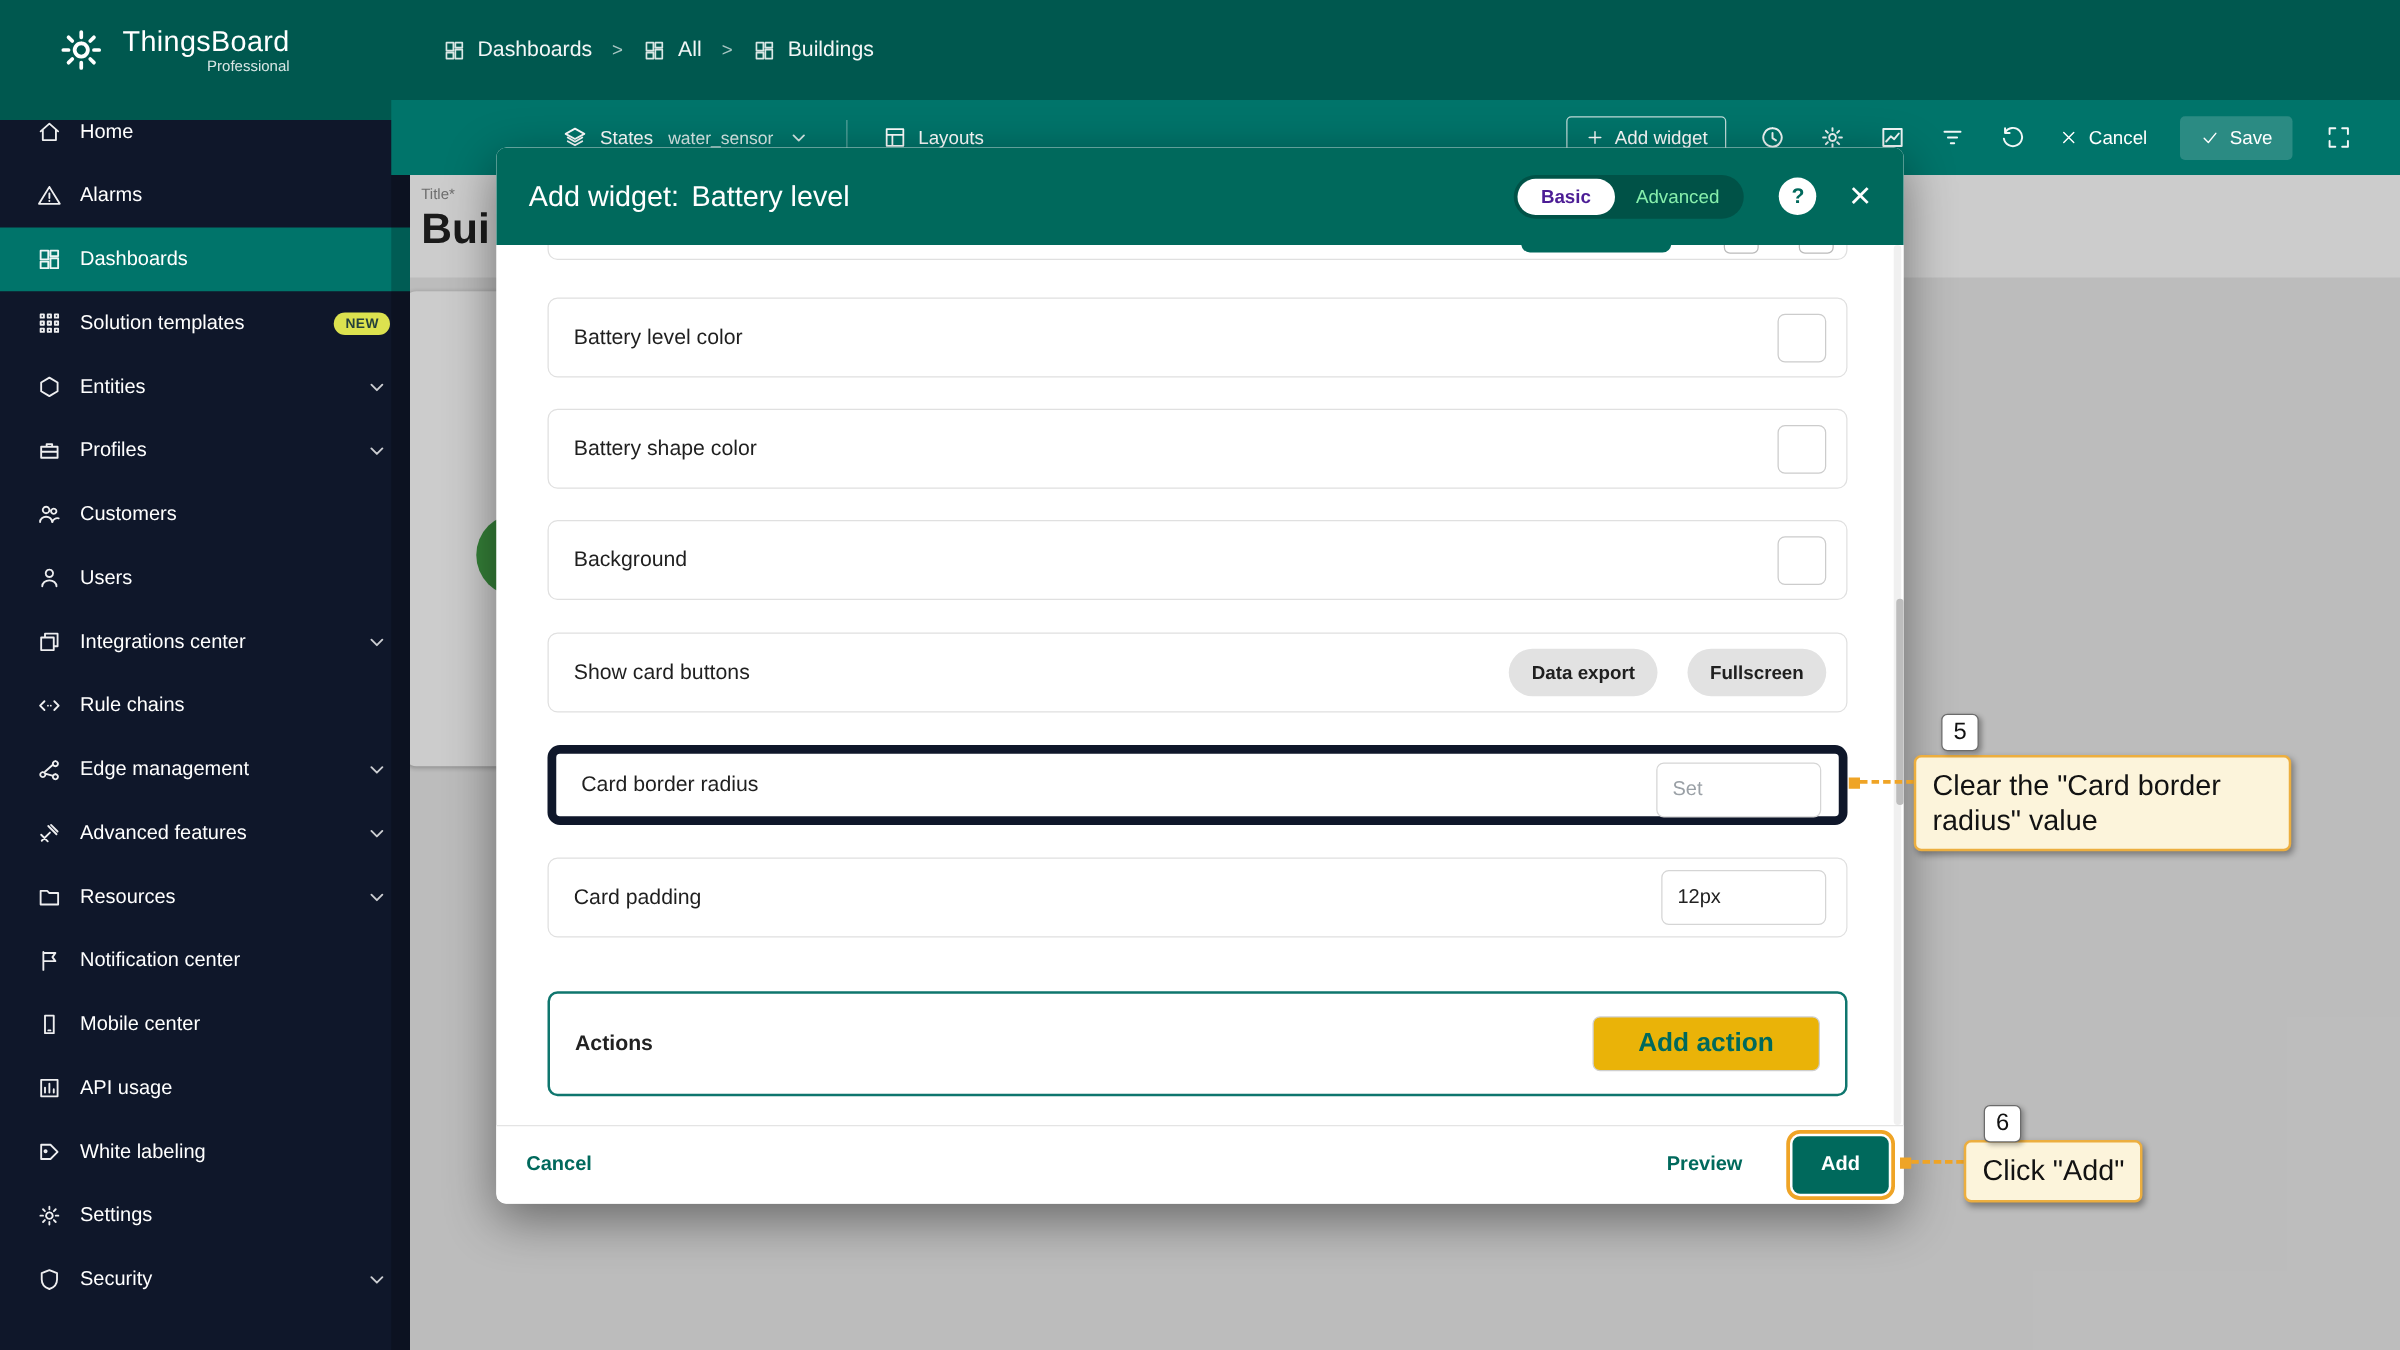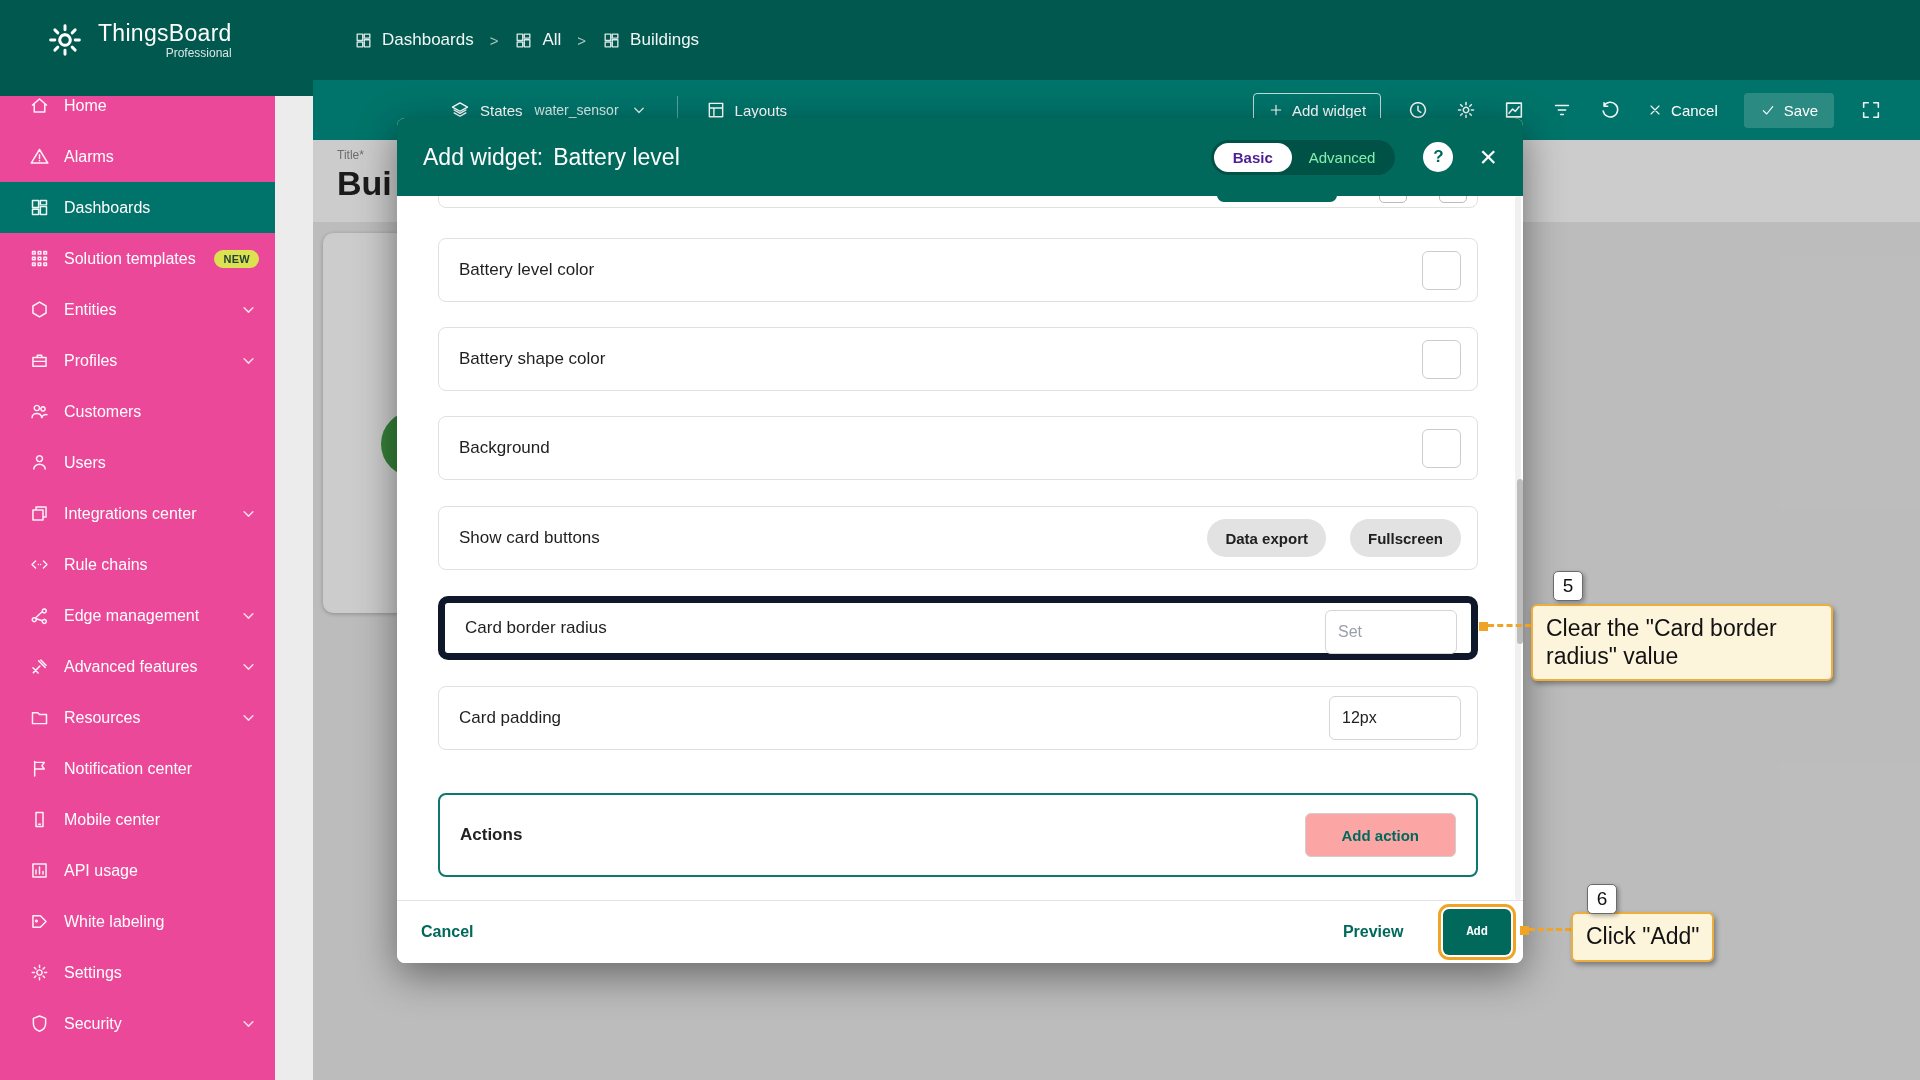--- a/index.html
+++ b/index.html
@@ -21,21 +21,21 @@
   .hd-right { position:absolute; right:30px; top:0; height:80px; display:flex; align-items:center; gap:24px; }
   .hd-icon { width:22px; height:22px; color:#fff; opacity:.95; cursor:pointer; }
   .avatar { width:42px; height:42px; border-radius:50%; background:#F1F3F3; display:flex; align-items:center; justify-content:center; color:#7E908D; cursor:pointer; }
   .avatar .ic { width:26px; height:26px; }
   .user-block { display:flex; flex-direction:column; line-height:1.25; }
   .user-name { font-size:14px; }
   .user-role { font-size:13px; opacity:.75; }
   .kebab { font-size:22px; line-height:1; opacity:.95; cursor:pointer; }
 
   
-  .sidebar { position:absolute; left:0; top:80px; width:275px; height:1000px; background:#ec4899; z-index:4; }
+  .sidebar { position:absolute; left:0; top:80px; width:328px; height:1000px; background:#0f172a; z-index:4; }
   .nav-item { display:flex; align-items:center; height:51px; padding:0 16px 0 29px; gap:14px; color:#fff; font-size:16px; cursor:pointer; }
   .nav-item.active { background:#00746A; }
   .nav-item .ic { width:21px; height:21px; color:rgba(255,255,255,.93); flex:none; }
   .nav-label { white-space:nowrap; }
   .badge-new { margin-left:auto; background:#DCE24F; color:#24403B; font-size:11px; font-weight:700; padding:3px 9px; border-radius:10px; letter-spacing:.3px; }
   .chev { margin-left:auto; width:18px; height:18px; opacity:.85; }
 
   
   .toolbar { position:absolute; left:313px; top:80px; width:1607px; height:60px; background:#00746A; z-index:5; color:#fff; }
   .tb-left { position:absolute; left:137px; top:0; height:60px; display:flex; align-items:center; gap:10px; }
@@ -93,29 +93,29 @@
   .chips { margin-left:auto; display:flex; gap:24px; padding-right:16px;font-weight:bold; }
   .chip { background:#E2E2E2; color:#202020; border-radius:19px; height:38px; display:flex; align-items:center; padding:0 18px; font-size:15px; cursor:pointer; }
 
   .mini-input { position:absolute; right:16px; top:9px; width:132px; height:44px; border:1px solid #D5D5D5; border-radius:6px; font-size:16px; padding:0 12px; color:#222; font-family:"Liberation Sans",sans-serif; outline:none; background:#fff; }
   .mini-input::placeholder { color:#9aa0a6; }
 
   .m-row.highlight { border:7px solid #0f172a; border-radius:10px; }
 
   .actions-card { position:absolute; left:41px; top:597px; width:1040px; height:84px; border:2px solid #0f766e; border-radius:8px; display:flex; align-items:center; padding:0 20px; }
   .actions-title { font-size:17px; font-weight:700; color:#222; }
-  .btn-add-action { margin-left:auto; height:44px; border:1px solid #CFCFCF; border-radius:6px; background:#fca5a5; color:#00695C; font-weight:600; font-size:15px; padding:0 36px; display:flex; align-items:center; cursor:pointer; }
+  .btn-add-action { margin-left:auto; height:44px; border:1px solid #CFCFCF; border-radius:6px; background:#eab308; color:#00695C; font-weight:600; font-size:21px; padding:0 36px; display:flex; align-items:center; cursor:pointer; }
 
   .scroll-track { position:absolute; top:78px; right:2px; width:6px; height:704px; background:#F0F0F0; border-radius:3px; }
   .scroll-thumb { position:absolute; top:361px; right:0; width:6px; height:165px; background:#BDBDBD; border-radius:3px; cursor:pointer; }
 
   .modal-footer { position:absolute; left:0; bottom:0; width:100%; height:63px; border-top:1px solid #E4E4E4; display:flex; align-items:center; padding:0 12px 0 24px; background:#fff; }
   .btn-text { color:#00695C; font-weight:600; font-size:16px; cursor:pointer; }
   .btn-preview { margin-left:auto; margin-right:40px; }
-  .btn-add { background:#00695C; color:#fff; font-weight:600; font-size:12px; border-radius:6px; height:46px; padding:0 23px; display:flex; align-items:center; cursor:pointer; outline:3px solid #EFA426; outline-offset:2px;font-family:Liberation Mono, monospace; }
+  .btn-add { background:#00695C; color:#fff; font-weight:600; font-size:16px; border-radius:6px; height:46px; padding:0 23px; display:flex; align-items:center; cursor:pointer; outline:3px solid #EFA426; outline-offset:2px; }
 
   
   .conn { position:absolute; border-top:3px dashed #EFA426; z-index:31; }
   .conn-marker { position:absolute; width:9px; height:9px; background:#EFA426; z-index:31; }
   .anno-badge { position:absolute; width:30px; height:30px; background:#fff; border:1.5px solid #6B6B6B; border-radius:5px; display:flex; align-items:center; justify-content:center; font-size:19px; color:#111; z-index:33; box-shadow:2px 2px 4px rgba(0,0,0,.3); }
   .callout { position:absolute; background:#FCF4DB; border:2px solid #ECAE3F; border-radius:6px; padding:9px 13px; font-size:23px; color:#121212; line-height:1.2; box-shadow:2px 3px 5px rgba(0,0,0,.35); z-index:32; }
   #callout5 { left:1531px; top:604px; width:302px; }
   #callout6 { left:1571px; top:912px; white-space:nowrap; }
   #badge5 { left:1553px; top:571px; }
   #badge6 { left:1587px; top:884px; }

